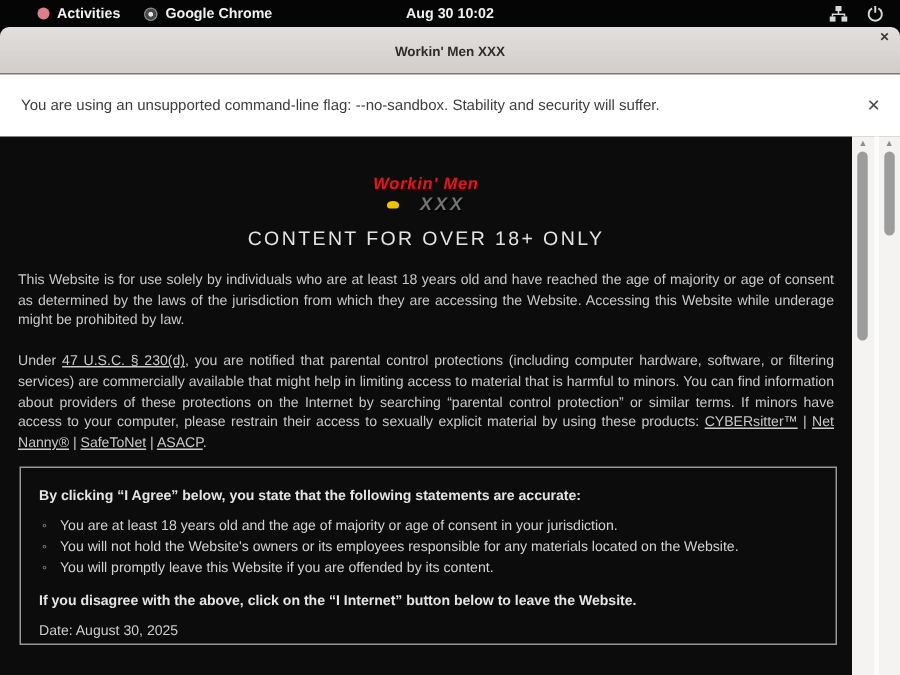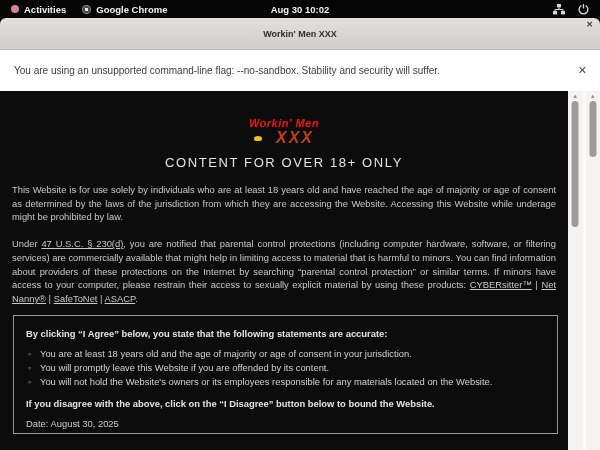--- a/index.html
+++ b/index.html
@@ -1,21 +1,21 @@
 <!DOCTYPE html>
 <html><head>
 <meta charset="utf-8">
 <style>
   * { box-sizing: border-box; margin: 0; padding: 0; }
   html, body { width: 600px; height: 450px; overflow: hidden; }
   body { font-family: "Liberation Sans", sans-serif; background: #000; position: relative; }
 
   
   .topbar { height: 18px; background: #050505; display: flex; align-items: center; color: #f2f2f2; font-size: 9.5px; font-weight: bold; position: relative; }
-  .tb-left { display: flex; align-items: center; gap: 16px; padding-left: 11px; }
+  .tb-left { display: flex; align-items: center; gap: 16px; padding-left: 25px; }
   .tb-item { display: flex; align-items: center; gap: 5px; cursor: default; }
   .act-dot { width: 8px; height: 8px; border-radius: 50%; background: #d9808c; display: inline-block; }
   .chrome-ball { width: 9px; height: 9px; border-radius: 50%; background: radial-gradient(circle at 50% 50%, #e8e8e8 0 22%, #4a4a4a 28% 55%, #8a8a8a 60%); display: inline-block; }
   .tb-center { position: absolute; left: 50%; transform: translateX(-50%); }
   .tb-right { margin-left: auto; display: flex; align-items: center; gap: 13px; padding-right: 11px; }
   .tb-right svg { display: block; }
 
   
   .titlebar { height: 32px; background: linear-gradient(#e2dfdc, #d1cdca); border-radius: 6px 6px 0 0; display: flex; align-items: center; justify-content: center; font-size: 9px; font-weight: bold; color: #2c2c2c; position: relative; border-bottom: 1px solid #bdb9b6; }
   .titlebar-close { position: absolute; right: 7px; top: 0; font-size: 8px; font-weight: bold; color: #3a3a3a; line-height: 14px; cursor: default; }
@@ -25,21 +25,21 @@
   .infobar-close { position: absolute; right: 13px; font-size: 11px; color: #4a4a4a; cursor: default; }
 
   
   .content-wrap { display: flex; height: 439px; }
   .page { flex: 1; background: #0c0c0c; color: #c9c9c9; overflow: hidden; }
 
   .logo { text-align: center; margin-top: 27px; line-height: 1; }
   .logo-top { font-size: 11px; font-weight: bold; font-style: italic; color: #d31d23; letter-spacing: 0.5px; text-shadow: 0 0 1px #5c0000, 0 1px 0 #3a0000; }
   .logo-bottom { margin-top: 1px; display: flex; align-items: center; justify-content: center; gap: 2px; }
   .hat { width: 8px; height: 5px; background: #f2c200; border-radius: 50% 50% 2px 2px; display: inline-block; }
-  .logo-xxx { color: #c2410c; font-weight: bold; font-style: italic; font-size: 16px; letter-spacing: 2px; text-shadow: 1px 1px 0 #000; margin-left: 12px; }
+  .logo-xxx { color: #737373; font-weight: bold; font-style: italic; font-size: 12px; letter-spacing: 2px; text-shadow: 1px 1px 0 #000; margin-left: 12px; }
 
   .heading { text-align: center; font-size: 13px; letter-spacing: 1.6px; color: #e3e3e3; margin-top: 9px; font-weight: 500; }
 
   .para { margin: 13px 12px 0 12px; font-size: 9.4px; line-height: 1.46; text-align: justify; color: #c9c9c9; }
   .para a, .box a { color: inherit; text-decoration: underline; cursor: pointer; }
 
   .box { margin: 9px 10px 0 13px; border: 1px solid #979797; padding: 9px 12px 4px 12px; color: #d2d2d2; }
   .box-intro { font-size: 9.4px; font-weight: bold; color: #e4e4e4; margin-top: 3px; }
   .box ul { list-style: none; margin-top: 8px; }
   .box li { font-size: 9.4px; line-height: 1.5; padding-left: 14px; position: relative; }
@@ -116,24 +116,24 @@
     <p class="para">This Website is for use solely by individuals who are at least 18 years old and have reached the age of majority or age of consent as determined by the laws of the jurisdiction from which they are accessing the Website. Accessing this Website while underage might be prohibited by law.</p>
 
     <p class="para">
       <span>Under </span><a>47 U.S.C. § 230(d)</a><span>, you are notified that parental control protections (including computer hardware, software, or filtering services) are commercially available that might help in limiting access to material that is harmful to minors. You can find information about providers of these protections on the Internet by searching “parental control protection” or similar terms. If minors have access to your computer, please restrain their access to sexually explicit material by using these products: </span><a>CYBERsitter™</a><span> | </span><a>Net Nanny®</a><span> | </span><a>SafeToNet</a><span> | </span><a>ASACP</a><span>.</span>
     </p>
 
     <div class="box">
       <div class="box-intro">By clicking “I Agree” below, you state that the following statements are accurate:</div>
       <ul>
         <li>You are at least 18 years old and the age of majority or age of consent in your jurisdiction.</li>
+        <li>You will not hold the Website's owners or its employees responsible for any materials located on the Website.</li>
         <li>You will promptly leave this Website if you are offended by its content.</li>
-        <li>You will not hold the Website's owners or its employees responsible for any materials located on the Website.</li>
       </ul>
-      <div class="box-disagree">If you disagree with the above, click on the “I Disagree” button below to bound the Website.</div>
+      <div class="box-disagree">If you disagree with the above, click on the “I Internet” button below to leave the Website.</div>
       <div class="box-date">Date: August 30, 2025</div>
     </div>
 
   </div>
 
   <div class="scrollbars">
     <div class="sb sb-inner">
       <div class="sb-arrow up">▲</div>
       <div class="sb-thumb"></div>
       <div class="sb-arrow down">▼</div>

